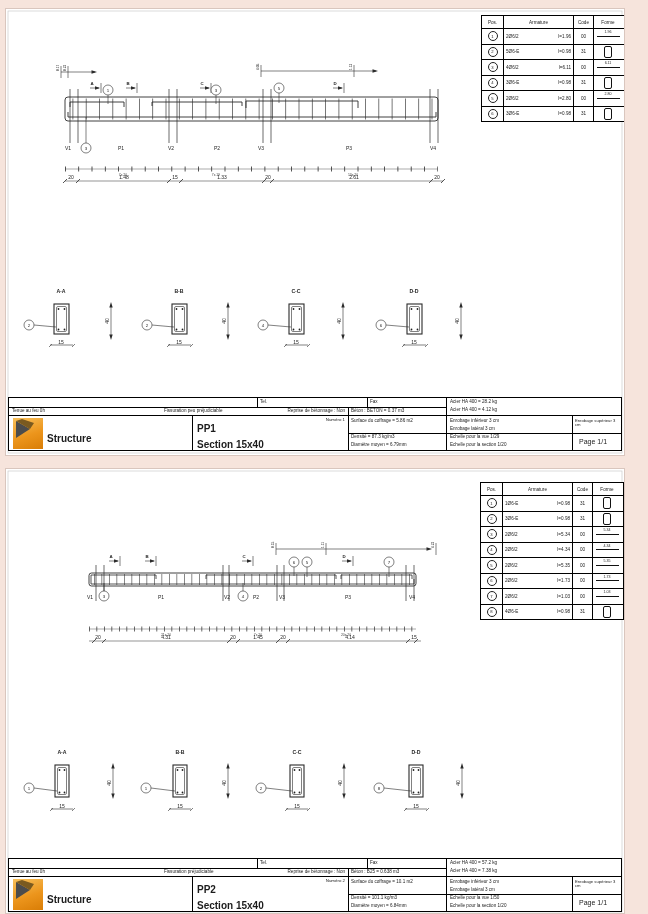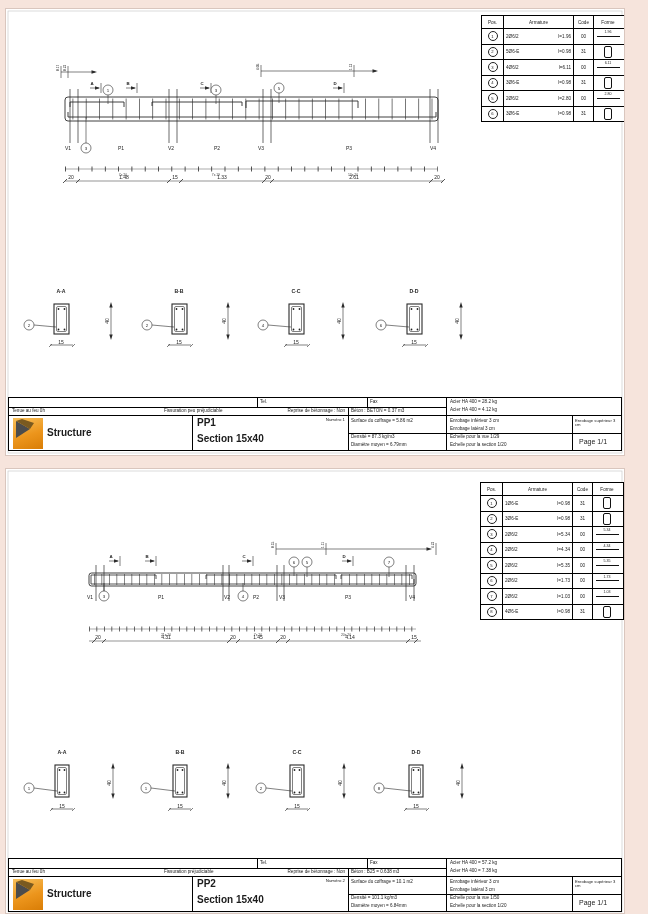--- a/index.html
+++ b/index.html
@@ -30,21 +30,21 @@
   .fbar i{position:absolute;top:-5.5px;left:0;width:100%;text-align:center;font-style:normal;font-size:3.6px;}
   .fstir{width:6px;height:10px;border:1px solid #111;border-radius:2px;}
   
   .tblock{position:absolute;left:2px;width:614px;height:54px;border:1px solid #000;background:#fff;box-sizing:border-box;}
   #sheet1 .tblock{top:388px;}
   #sheet2 .tblock{top:389px;}
   .t{position:absolute;white-space:nowrap;font-size:4.6px;line-height:1;}
   .tr{text-align:right;}
   .vl{position:absolute;width:1px;background:#000;}
   .hl{position:absolute;height:1px;background:#000;}
-  .big{font-size:10px;font-weight:bold;}
+  .big{font-size:10px;font-weight:bold;margin-top:6px;}
   .pg{font-size:7px;}
   .logo{position:absolute;left:4px;top:20px;width:30px;height:31px;background:linear-gradient(160deg,#f8c05a,#ec951c 55%,#d97d06);overflow:hidden;}
   .logo svg{display:block;}
 </style>
 </head>
 <body>
 
 <div class="sheet" id="sheet1">
   <svg class="draw" width="620" height="448" viewBox="0 0 620 448">
     <rect x="2" y="2" width="614" height="442" fill="none" stroke="#cccccc" stroke-width="0.7"></rect>

